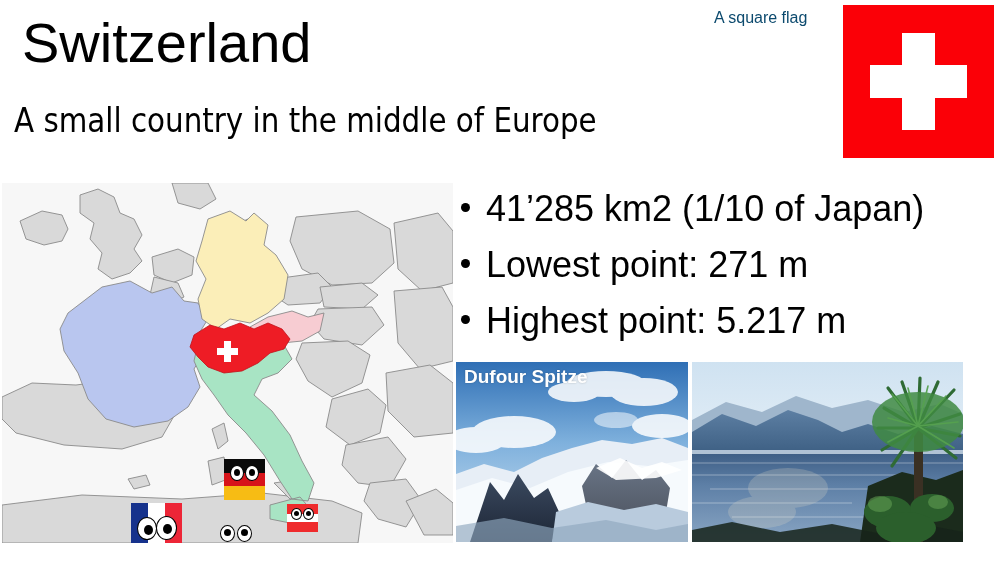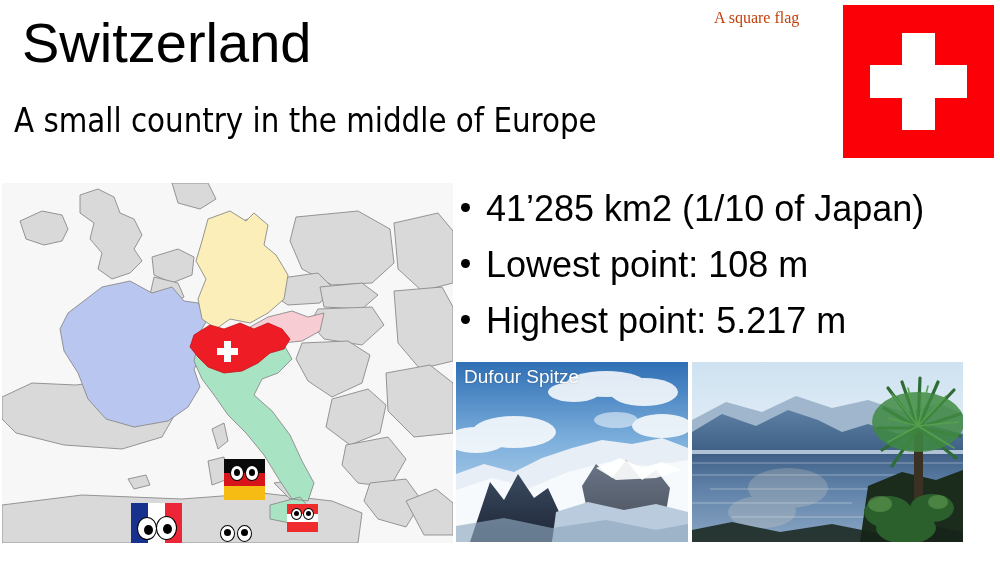--- a/index.html
+++ b/index.html
@@ -48,24 +48,24 @@
     white-space: nowrap;
     transform: scaleX(0.96);
     transform-origin: left center;
   }
 
   
   .flag-caption {
     position: absolute;
     left: 714px;
     top: 8px;
-    font-family: Liberation Serif, serif;
+    font-family: Liberation Sans, sans-serif;
     font-size: 16px;
     line-height: 20px;
-    color: #c2410c;
+    color: #0c4a6e;
     white-space: nowrap;
   }
 
   
   .swiss-flag {
     position: absolute;
     left: 843px;
     top: 5px;
     width: 151px;
     height: 153px;
@@ -173,20 +173,21 @@
   .face-at .b3 { top: 66%;  height: 34%; background: #ef2b2d; }
   .ch-eyes { position: absolute; left: 218px; top: 342px; width: 36px; height: 17px; }
   .ch-eyes .eye { position: absolute; background: #fff; border: 1.5px solid #000; border-radius: 50%; box-sizing: border-box; }
   .ch-eyes .pupil { position: absolute; background: #000; border-radius: 50%; }
 
   
   .photo {
     position: absolute;
     overflow: hidden;
     background: #a16207;
+    font-weight: bold;
   }
   .photo-1 { left: 456px; top: 362px; width: 232px; height: 180px; }
   .photo-2 { left: 692px; top: 362px; width: 271px; height: 180px; }
   .photo-caption {
     position: absolute;
     left: 8px;
     top: 3px;
     font-family: "Liberation Sans", sans-serif;
     font-size: 19px;
     line-height: 24px;
@@ -211,21 +212,21 @@
     <div class="cross-v"></div>
   </div>
 
   <div class="bullets">
     <div class="bullet-row">
       <span class="bullet-dot"></span>
       <span class="bullet-text">41’285 km2 (1/10 of Japan)</span>
     </div>
     <div class="bullet-row">
       <span class="bullet-dot"></span>
-      <span class="bullet-text">Lowest point: 108 m</span>
+      <span class="bullet-text">Lowest point: 271 m</span>
     </div>
     <div class="bullet-row">
       <span class="bullet-dot"></span>
       <span class="bullet-text">Highest point: 5.217 m</span>
     </div>
   </div>
 
   <div class="map-wrap">
     <svg class="map-svg" width="451" height="360" viewBox="0 0 451 360">
       <rect x="0" y="0" width="451" height="360" fill="#f7f7f7"></rect>

